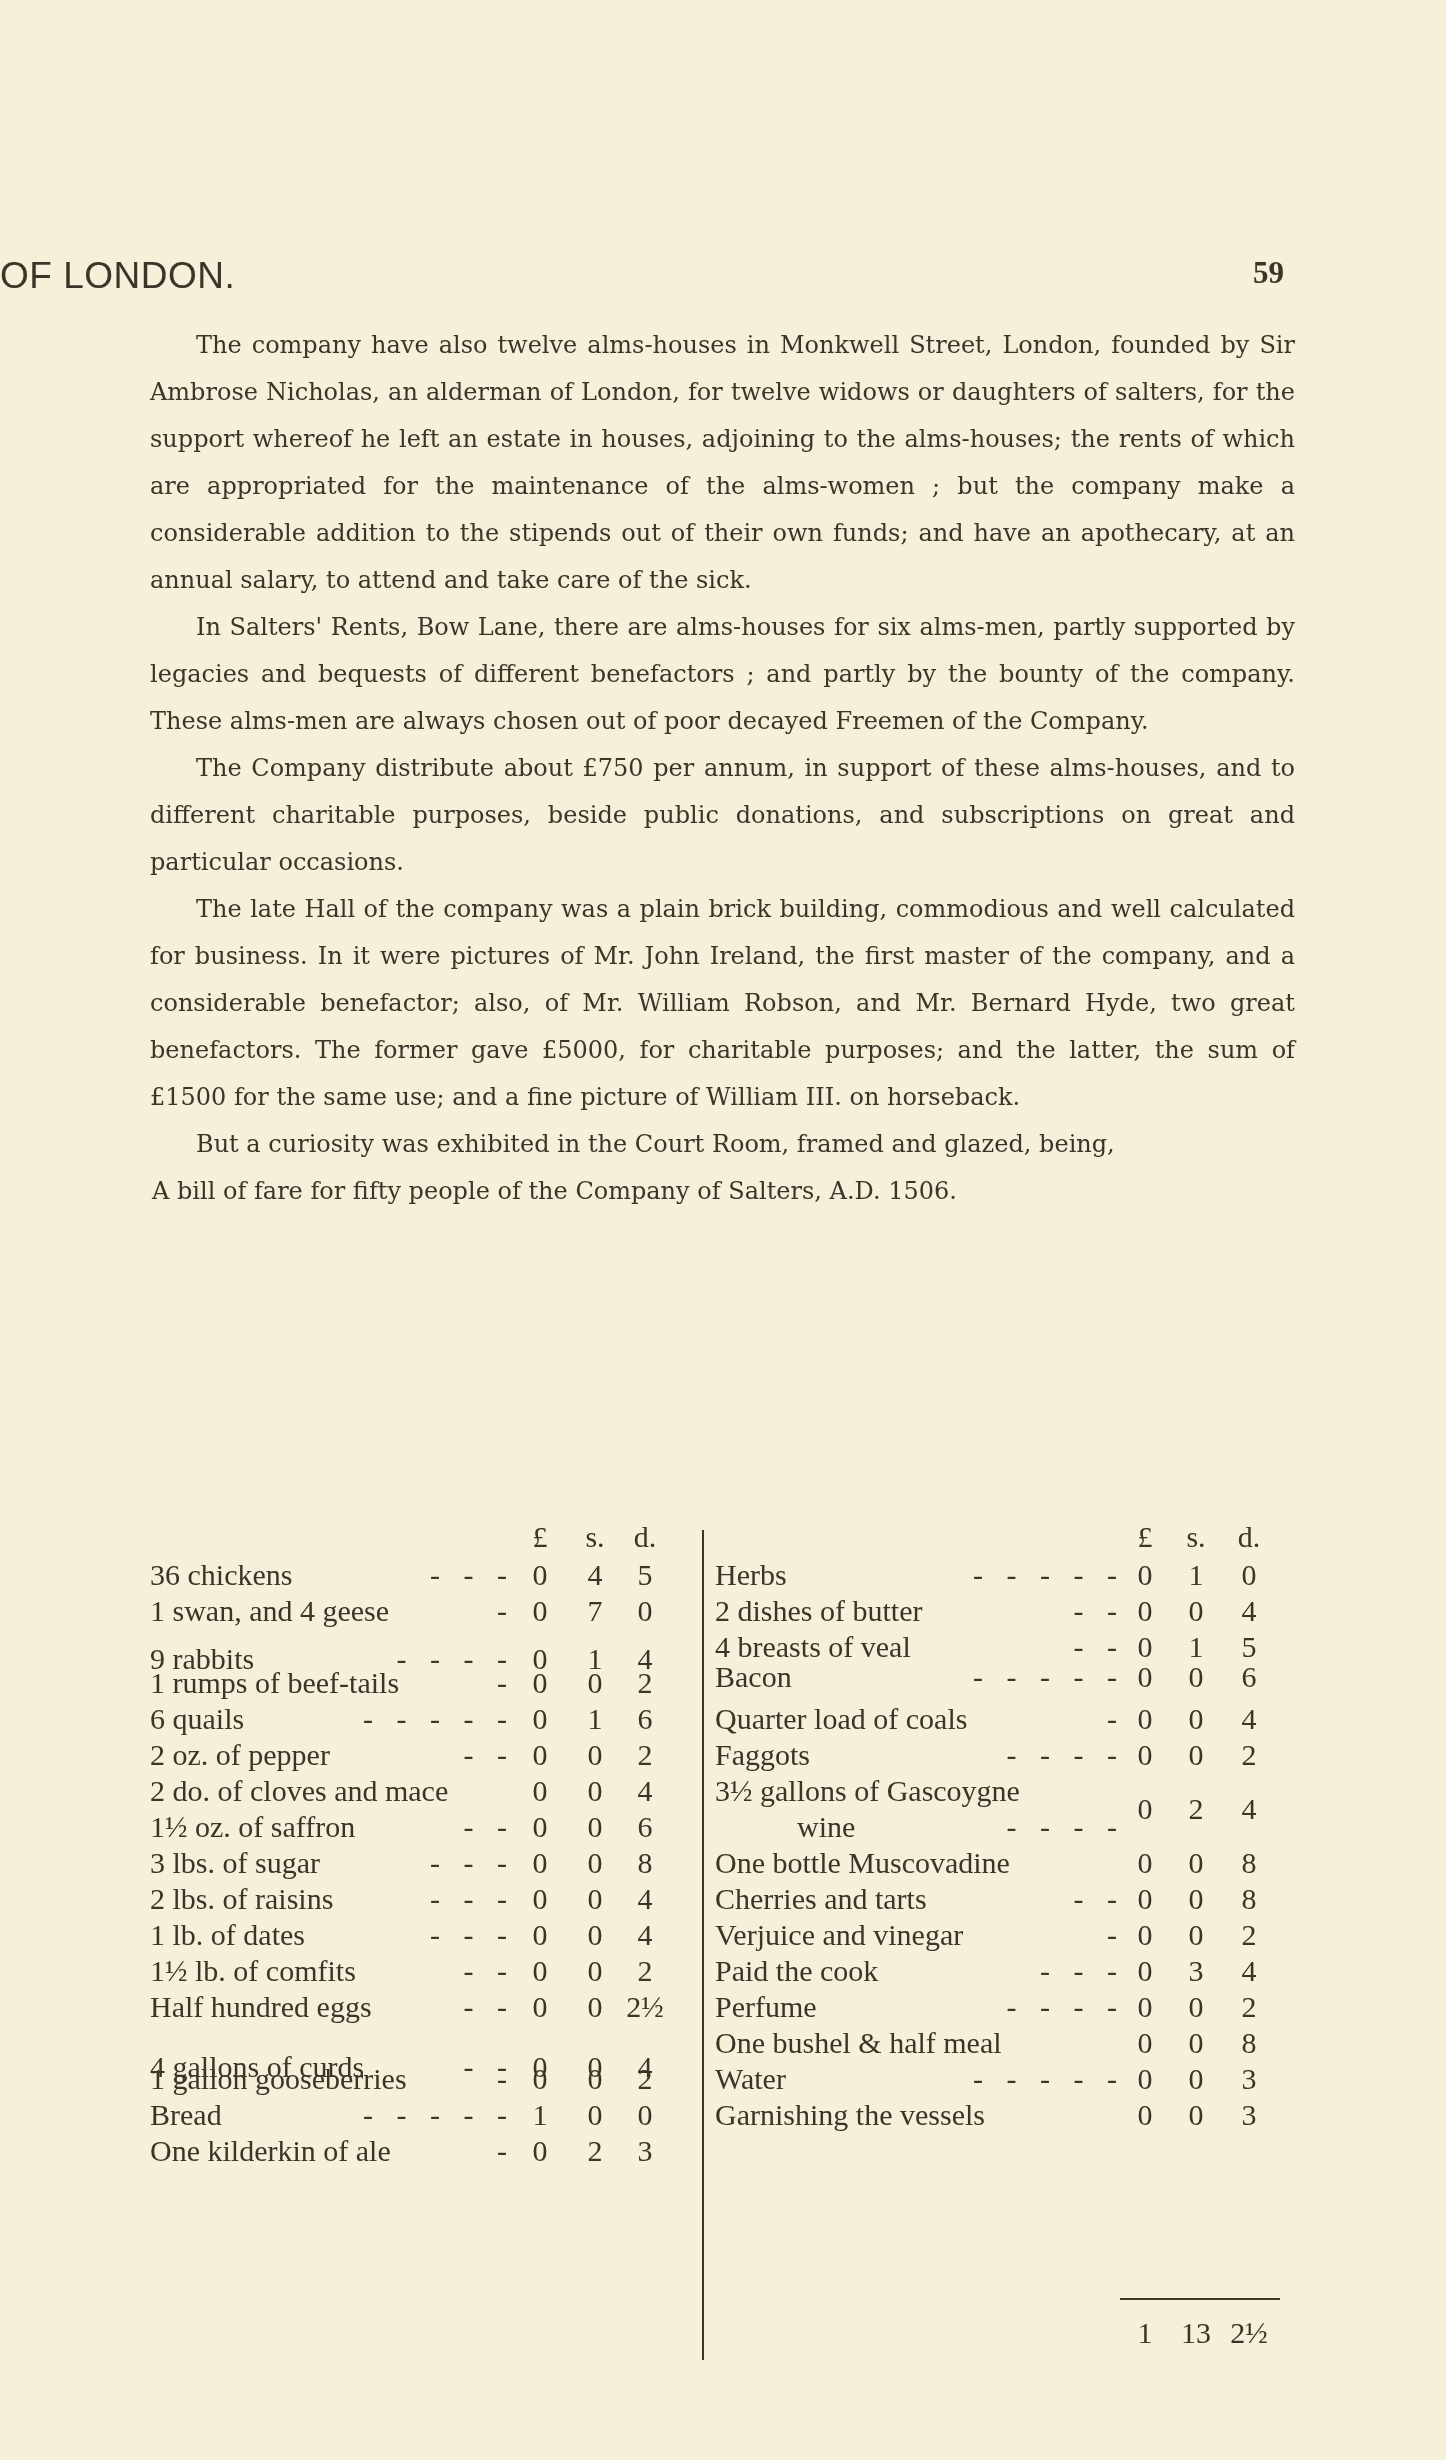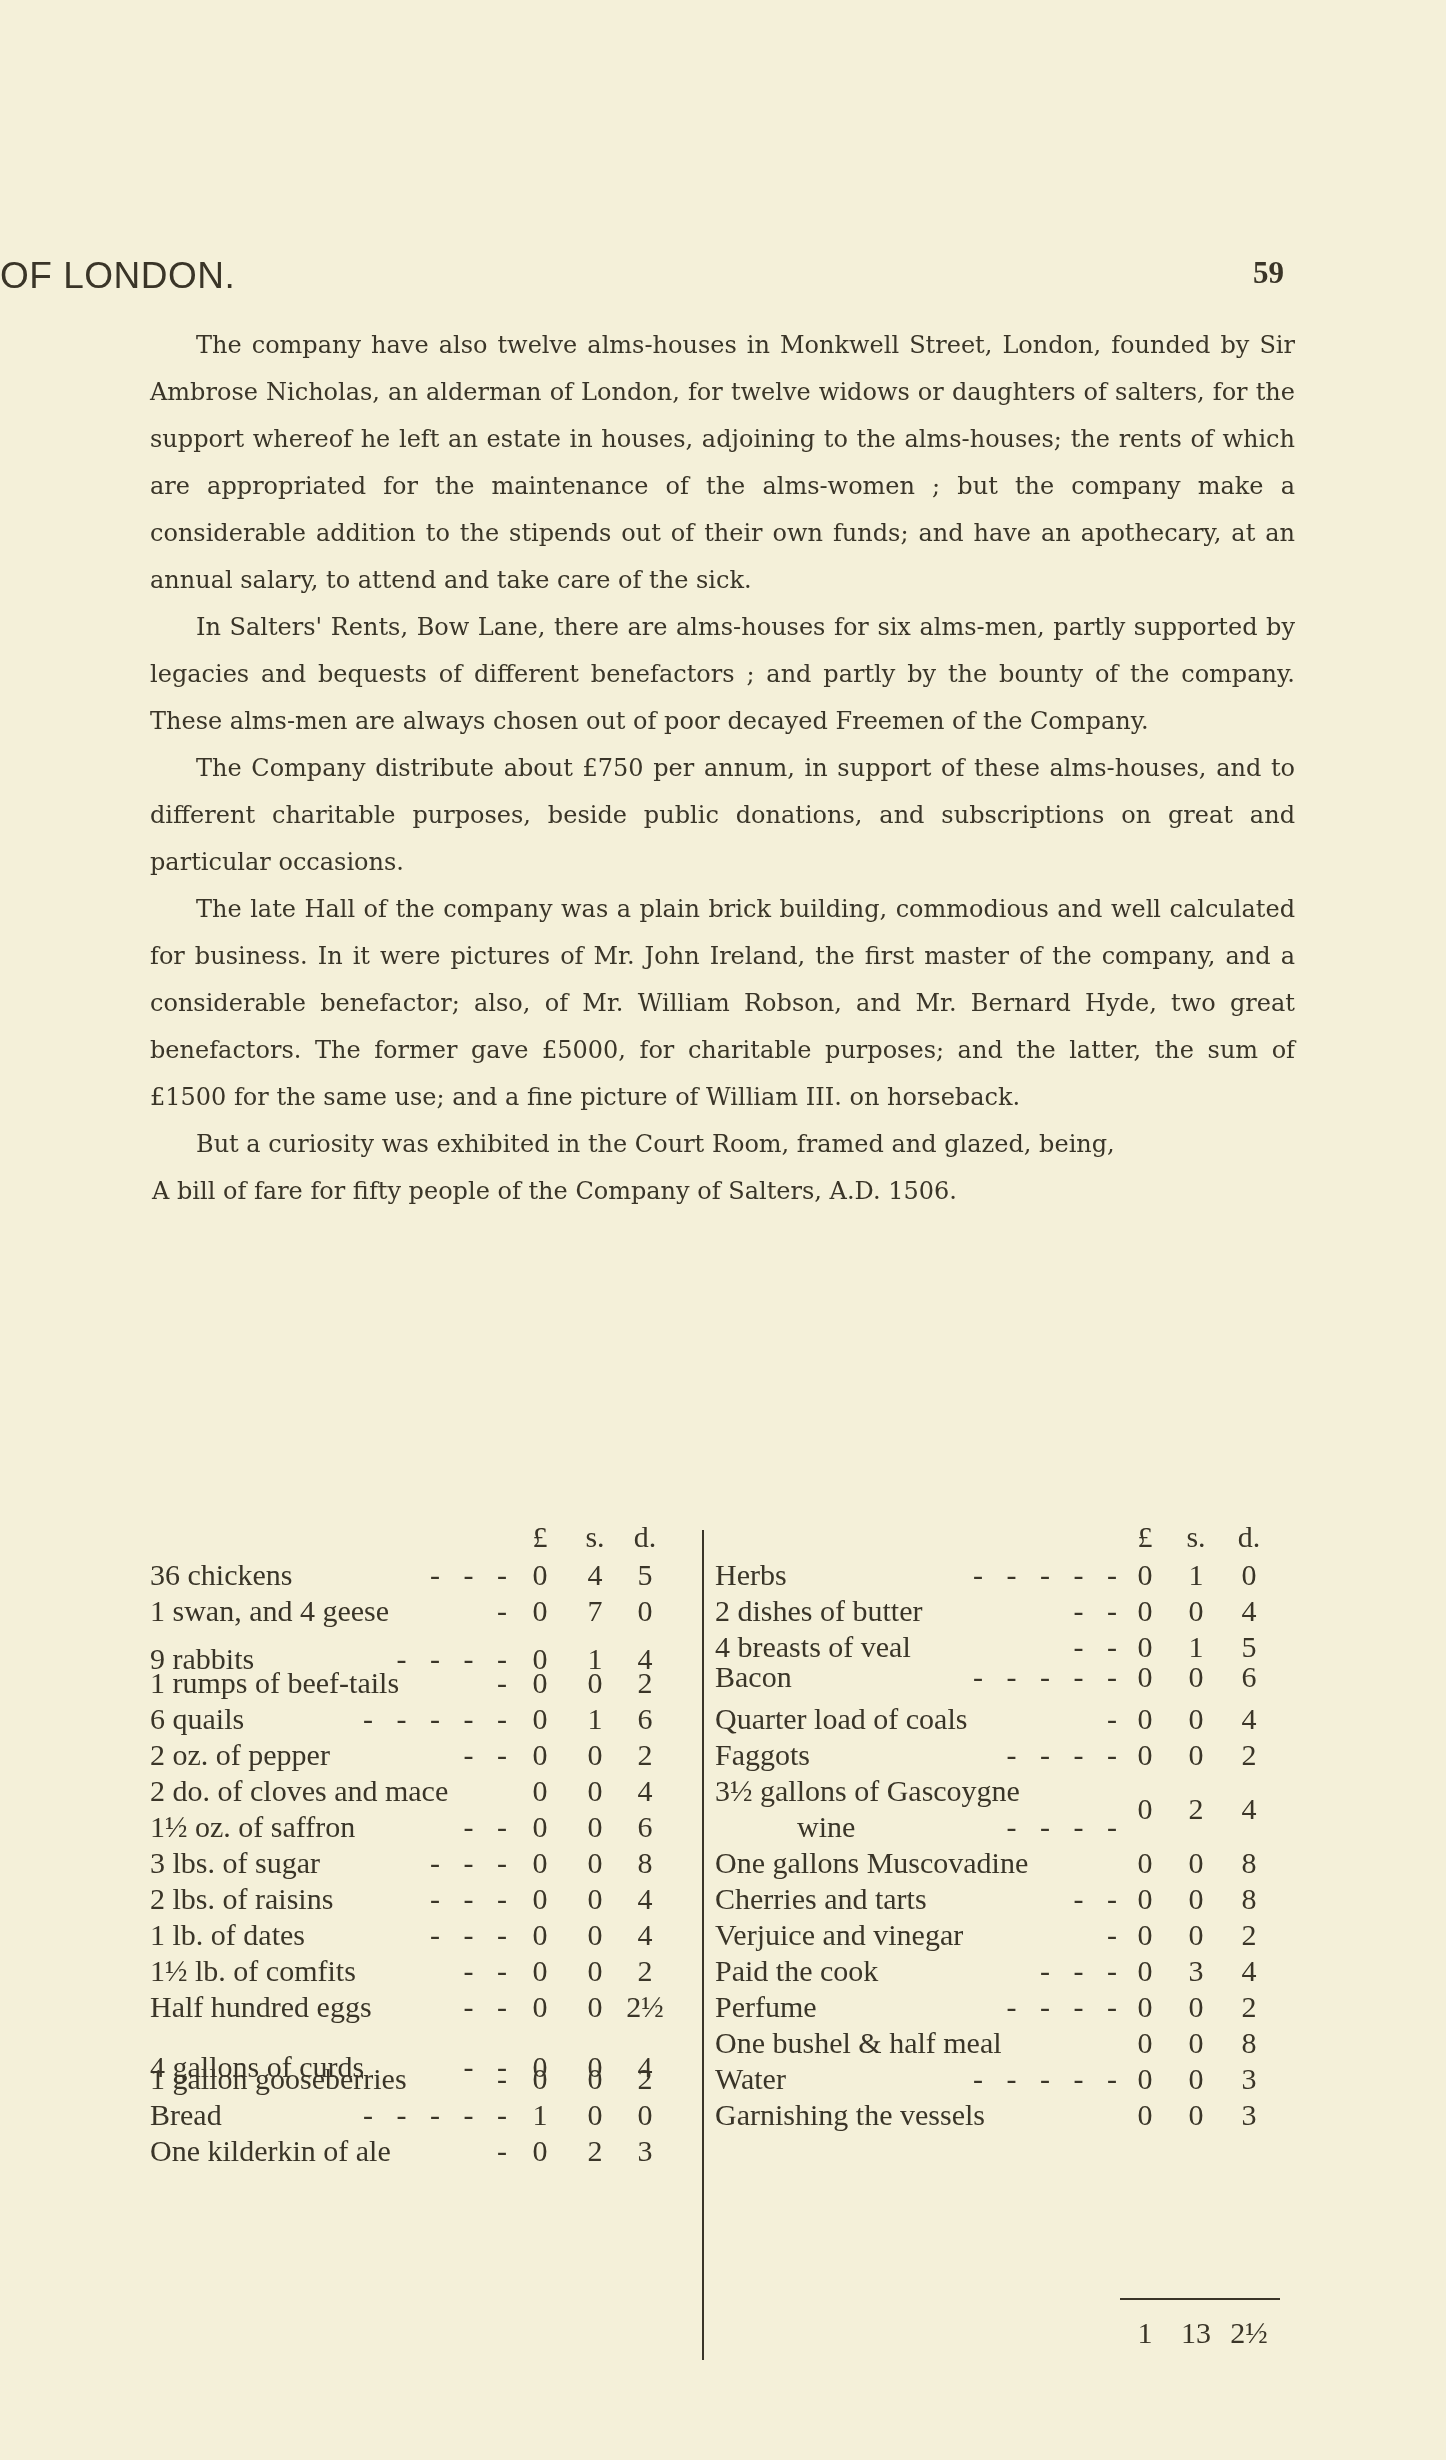--- a/index.html
+++ b/index.html
@@ -257,21 +257,21 @@
         </div>
         <div class="row" style="top: 253px; height: 72px;">
           <span class="item">3½ gallons of Gascoygne</span>
           <span class="item wine2" style="top:36px">wine</span>
           <span class="dashes" style="right:180px;top:36px">- - - -</span>
           <span class="num n-l" style="top:18px">0</span>
           <span class="num n-s" style="top:18px">2</span>
           <span class="num n-d" style="top:18px">4</span>
         </div>
         <div class="row" style="top: 325px;">
-          <span class="item">One gallons Muscovadine</span>
+          <span class="item">One bottle Muscovadine</span>
           <span class="dashes" style="right:180px;"></span>
           <span class="num n-l" style="">0</span>
           <span class="num n-s" style="">0</span>
           <span class="num n-d" style="">8</span>
         </div>
         <div class="row" style="top: 361px;">
           <span class="item">Cherries and tarts</span>
           <span class="dashes" style="right:180px;">- -</span>
           <span class="num n-l" style="">0</span>
           <span class="num n-s" style="">0</span>

